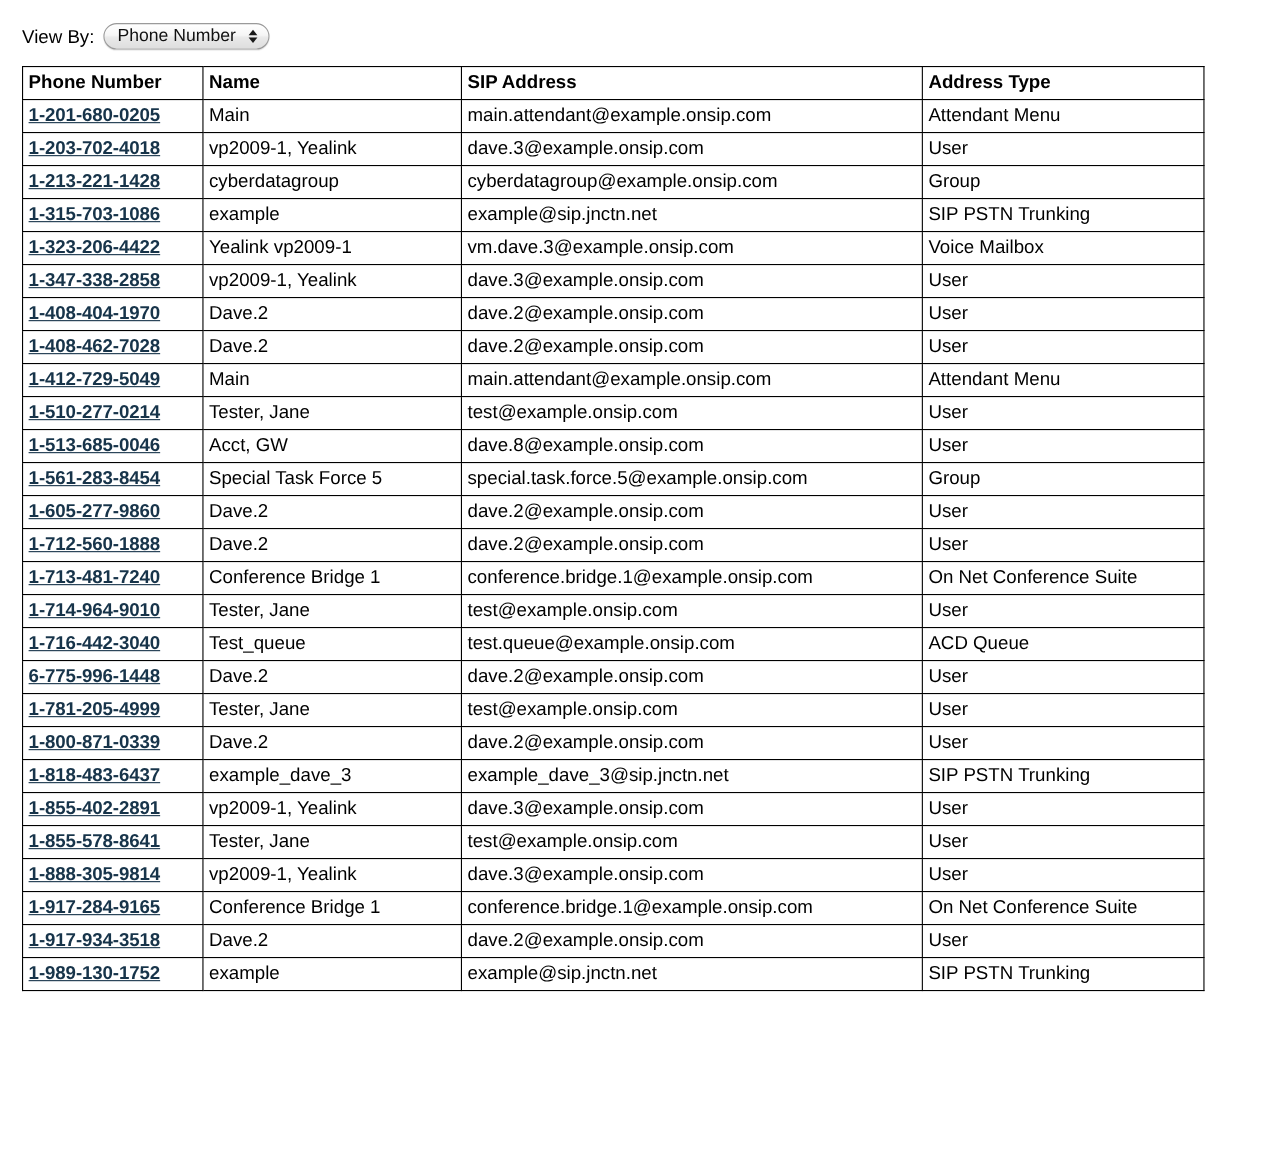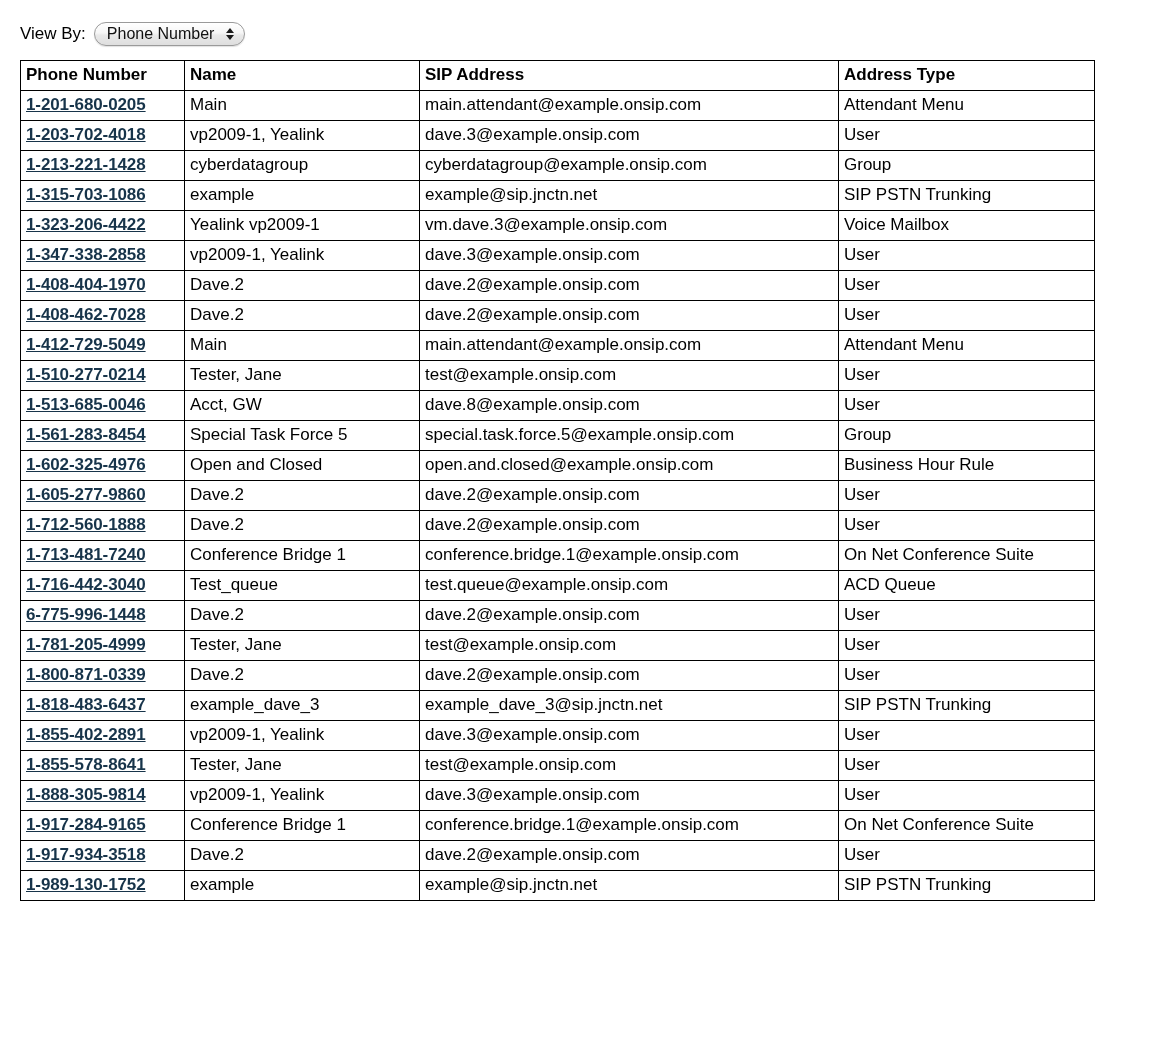--- a/index.html
+++ b/index.html
@@ -14,21 +14,20 @@
     color: #000000;
     overflow: hidden;
   }
 
   
   #toolbar {
     position: absolute;
     left: 20px;
     top: 21px;
     display: flex;
-    align-items: center;
     gap: 8px;
     height: 26px;
   }
   #view-by-label {
     font-size: 17px;
     line-height: 26px;
     color: #000;
     white-space: nowrap;
   }
   .popup-button {
@@ -219,44 +218,44 @@
         <td>dave.8@example.onsip.com</td>
         <td>User</td>
       </tr>
       <tr>
         <td class="phone-cell"><a class="phone-link">1-561-283-8454</a></td>
         <td>Special Task Force 5</td>
         <td>special.task.force.5@example.onsip.com</td>
         <td>Group</td>
       </tr>
       <tr>
-        <td class="phone-cell"><a class="phone-link">1-602-325-4976</a></td>
-        <td>Open and Closed</td>
-        <td>open.and.closed@example.onsip.com</td>
-        <td>Business Hour Rule</td>
-      </tr>
-      <tr>
         <td class="phone-cell"><a class="phone-link">1-605-277-9860</a></td>
         <td>Dave.2</td>
         <td>dave.2@example.onsip.com</td>
         <td>User</td>
       </tr>
       <tr>
         <td class="phone-cell"><a class="phone-link">1-712-560-1888</a></td>
         <td>Dave.2</td>
         <td>dave.2@example.onsip.com</td>
         <td>User</td>
       </tr>
       <tr>
         <td class="phone-cell"><a class="phone-link">1-713-481-7240</a></td>
         <td>Conference Bridge 1</td>
         <td>conference.bridge.1@example.onsip.com</td>
         <td>On Net Conference Suite</td>
       </tr>
       <tr>
+        <td class="phone-cell"><a class="phone-link">1-714-964-9010</a></td>
+        <td>Tester, Jane</td>
+        <td>test@example.onsip.com</td>
+        <td>User</td>
+      </tr>
+      <tr>
         <td class="phone-cell"><a class="phone-link">1-716-442-3040</a></td>
         <td>Test_queue</td>
         <td>test.queue@example.onsip.com</td>
         <td>ACD Queue</td>
       </tr>
       <tr>
         <td class="phone-cell"><a class="phone-link">6-775-996-1448</a></td>
         <td>Dave.2</td>
         <td>dave.2@example.onsip.com</td>
         <td>User</td>

